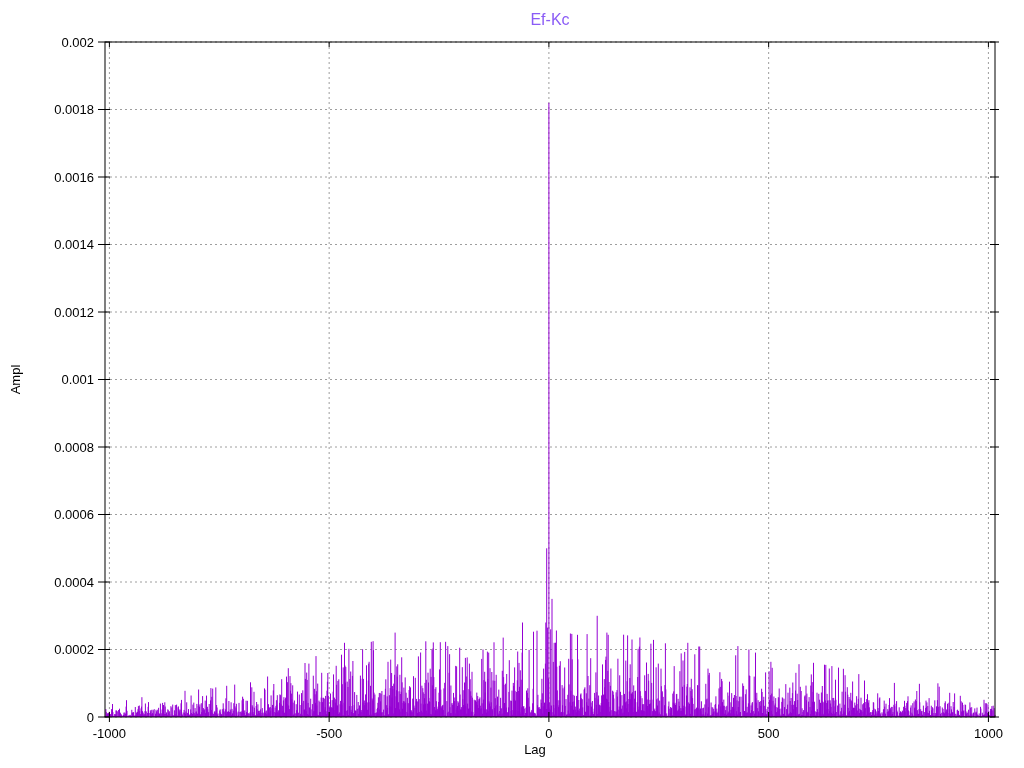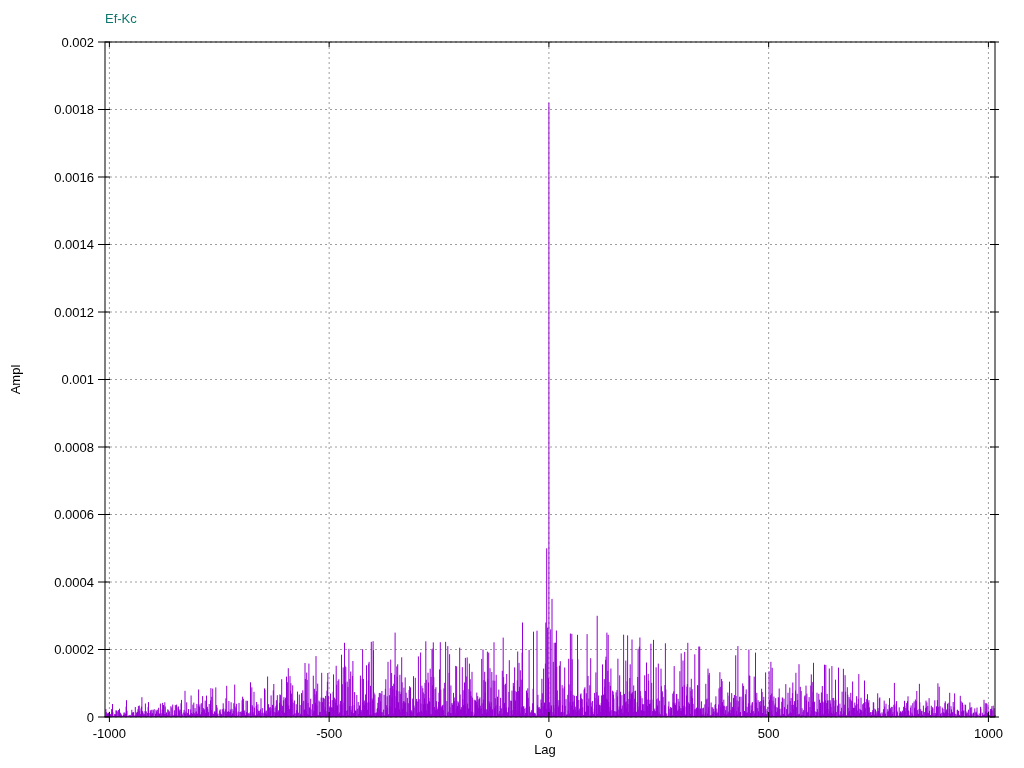--- a/index.html
+++ b/index.html
@@ -1,25 +1,25 @@
 <!DOCTYPE html>
 <html><head>
 <meta charset="utf-8">
 <style>
   html,body{margin:0;padding:0;background:#fff;}
   #stage{
     position:relative;width:1024px;height:768px;background:#ffffff;
     font-family:"Liberation Sans",sans-serif;color:#000;overflow:hidden;
   }
   .chart-title{
-    position:absolute;left:105px;top:11px;width:890px;text-align:left;
-    font-size:13px;color:#0f766e;
+    position:absolute;left:105px;top:11px;width:890px;text-align:center;
+    font-size:16px;color:#8b5cf6;
   }
   .x-label{
-    position:absolute;left:100px;top:742px;width:890px;text-align:center;
+    position:absolute;left:90px;top:742px;width:890px;text-align:center;
     font-size:13px;color:#000;
   }
   .y-label{
     position:absolute;left:-15px;top:372px;width:60px;text-align:center;
     font-size:13px;color:#000;transform:rotate(-90deg);
   }
   svg text{font-family:"Liberation Sans",sans-serif;font-size:13px;fill:#000;}
 </style>
 </head>
 <body>

